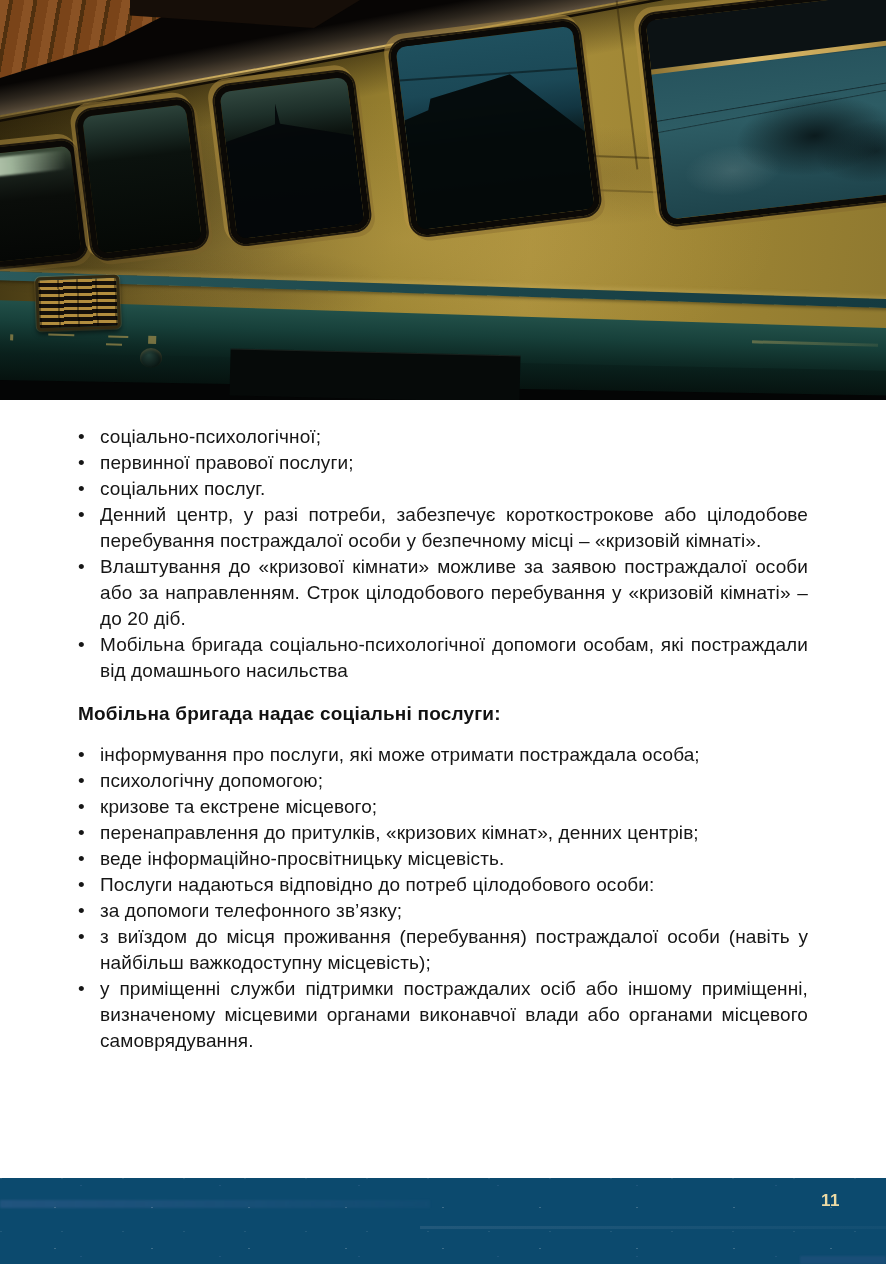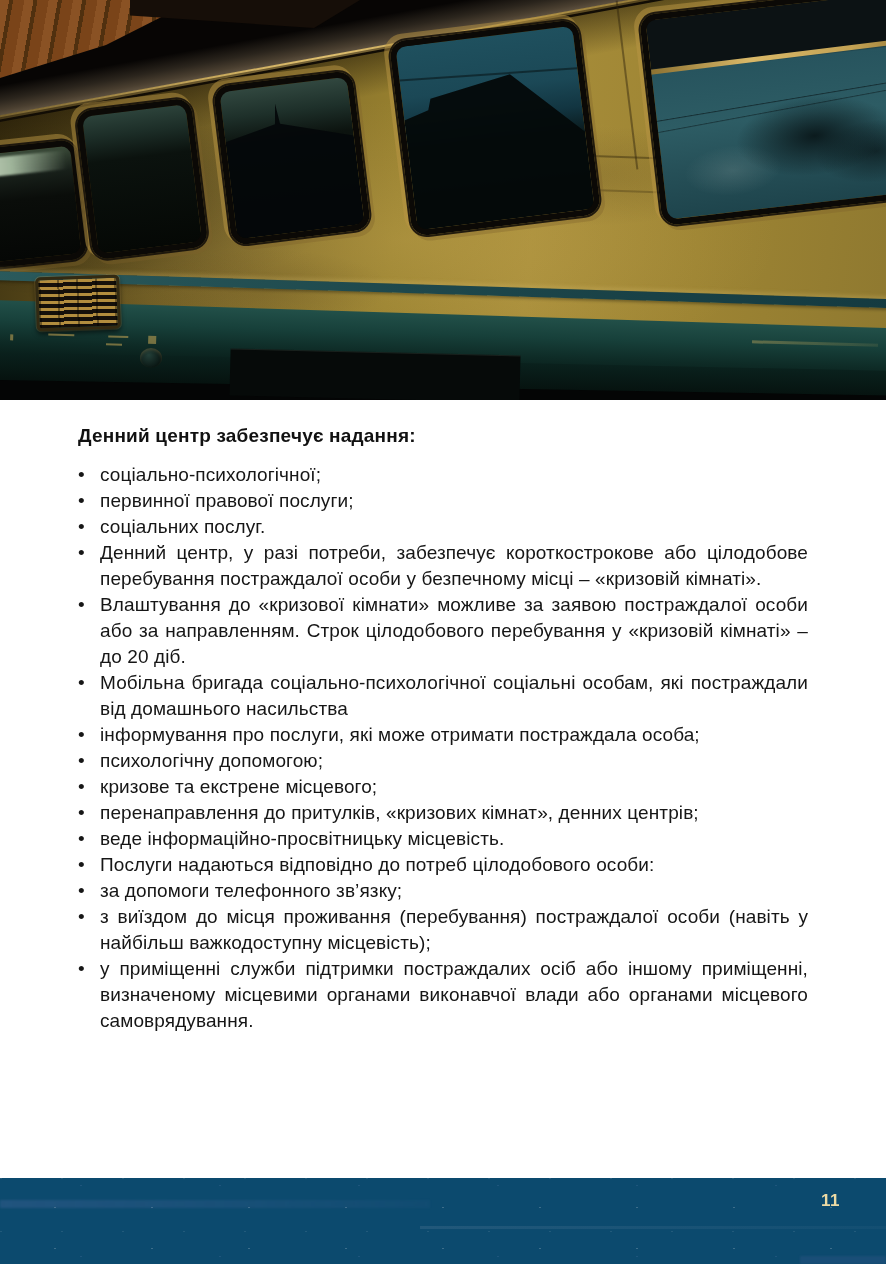--- a/index.html
+++ b/index.html
@@ -192,21 +192,20 @@
     <div class="undercarriage"></div>
     <div class="equip-box"></div>
     <div class="port"></div>
     <div class="grille"></div>
     <div class="marks"></div>
     <div class="marks-right"></div>
   </div>
 
   <div class="content">
 
-    <h2>Денний центр забезпечує надання:</h2>
 
     <ul class="blist">
       <li>
         <span class="blt">•</span>
         <span class="txt">соціально-психологічної;</span>
       </li>
       <li>
         <span class="blt">•</span>
         <span class="txt">первинної правової послуги;</span>
       </li>
@@ -217,24 +216,25 @@
       <li>
         <span class="blt">•</span>
         <span class="txt">Денний центр, у разі потреби, забезпечує короткострокове або цілодобове перебування постраждалої особи у безпечному місці – «кризовій кімнаті».</span>
       </li>
       <li>
         <span class="blt">•</span>
         <span class="txt">Влаштування до «кризової кімнати» можливе за заявою постраждалої особи або за направленням. Строк цілодобового перебування у «кризовій кімнаті» – до 20 діб.</span>
       </li>
       <li>
         <span class="blt">•</span>
-        <span class="txt">Мобільна бригада соціально-психологічної соціальні особам, які постраждали від домашнього насильства</span>
+        <span class="txt">Мобільна бригада соціально-психологічної допомоги особам, які постраждали від домашнього насильства</span>
       </li>
     </ul>
 
+    <h2 class="second">Мобільна бригада надає соціальні послуги:</h2>
 
     <ul class="blist">
       <li>
         <span class="blt">•</span>
         <span class="txt">інформування про послуги, які може отримати постраждала особа;</span>
       </li>
       <li>
         <span class="blt">•</span>
         <span class="txt">психологічну допомогою;</span>
       </li>

